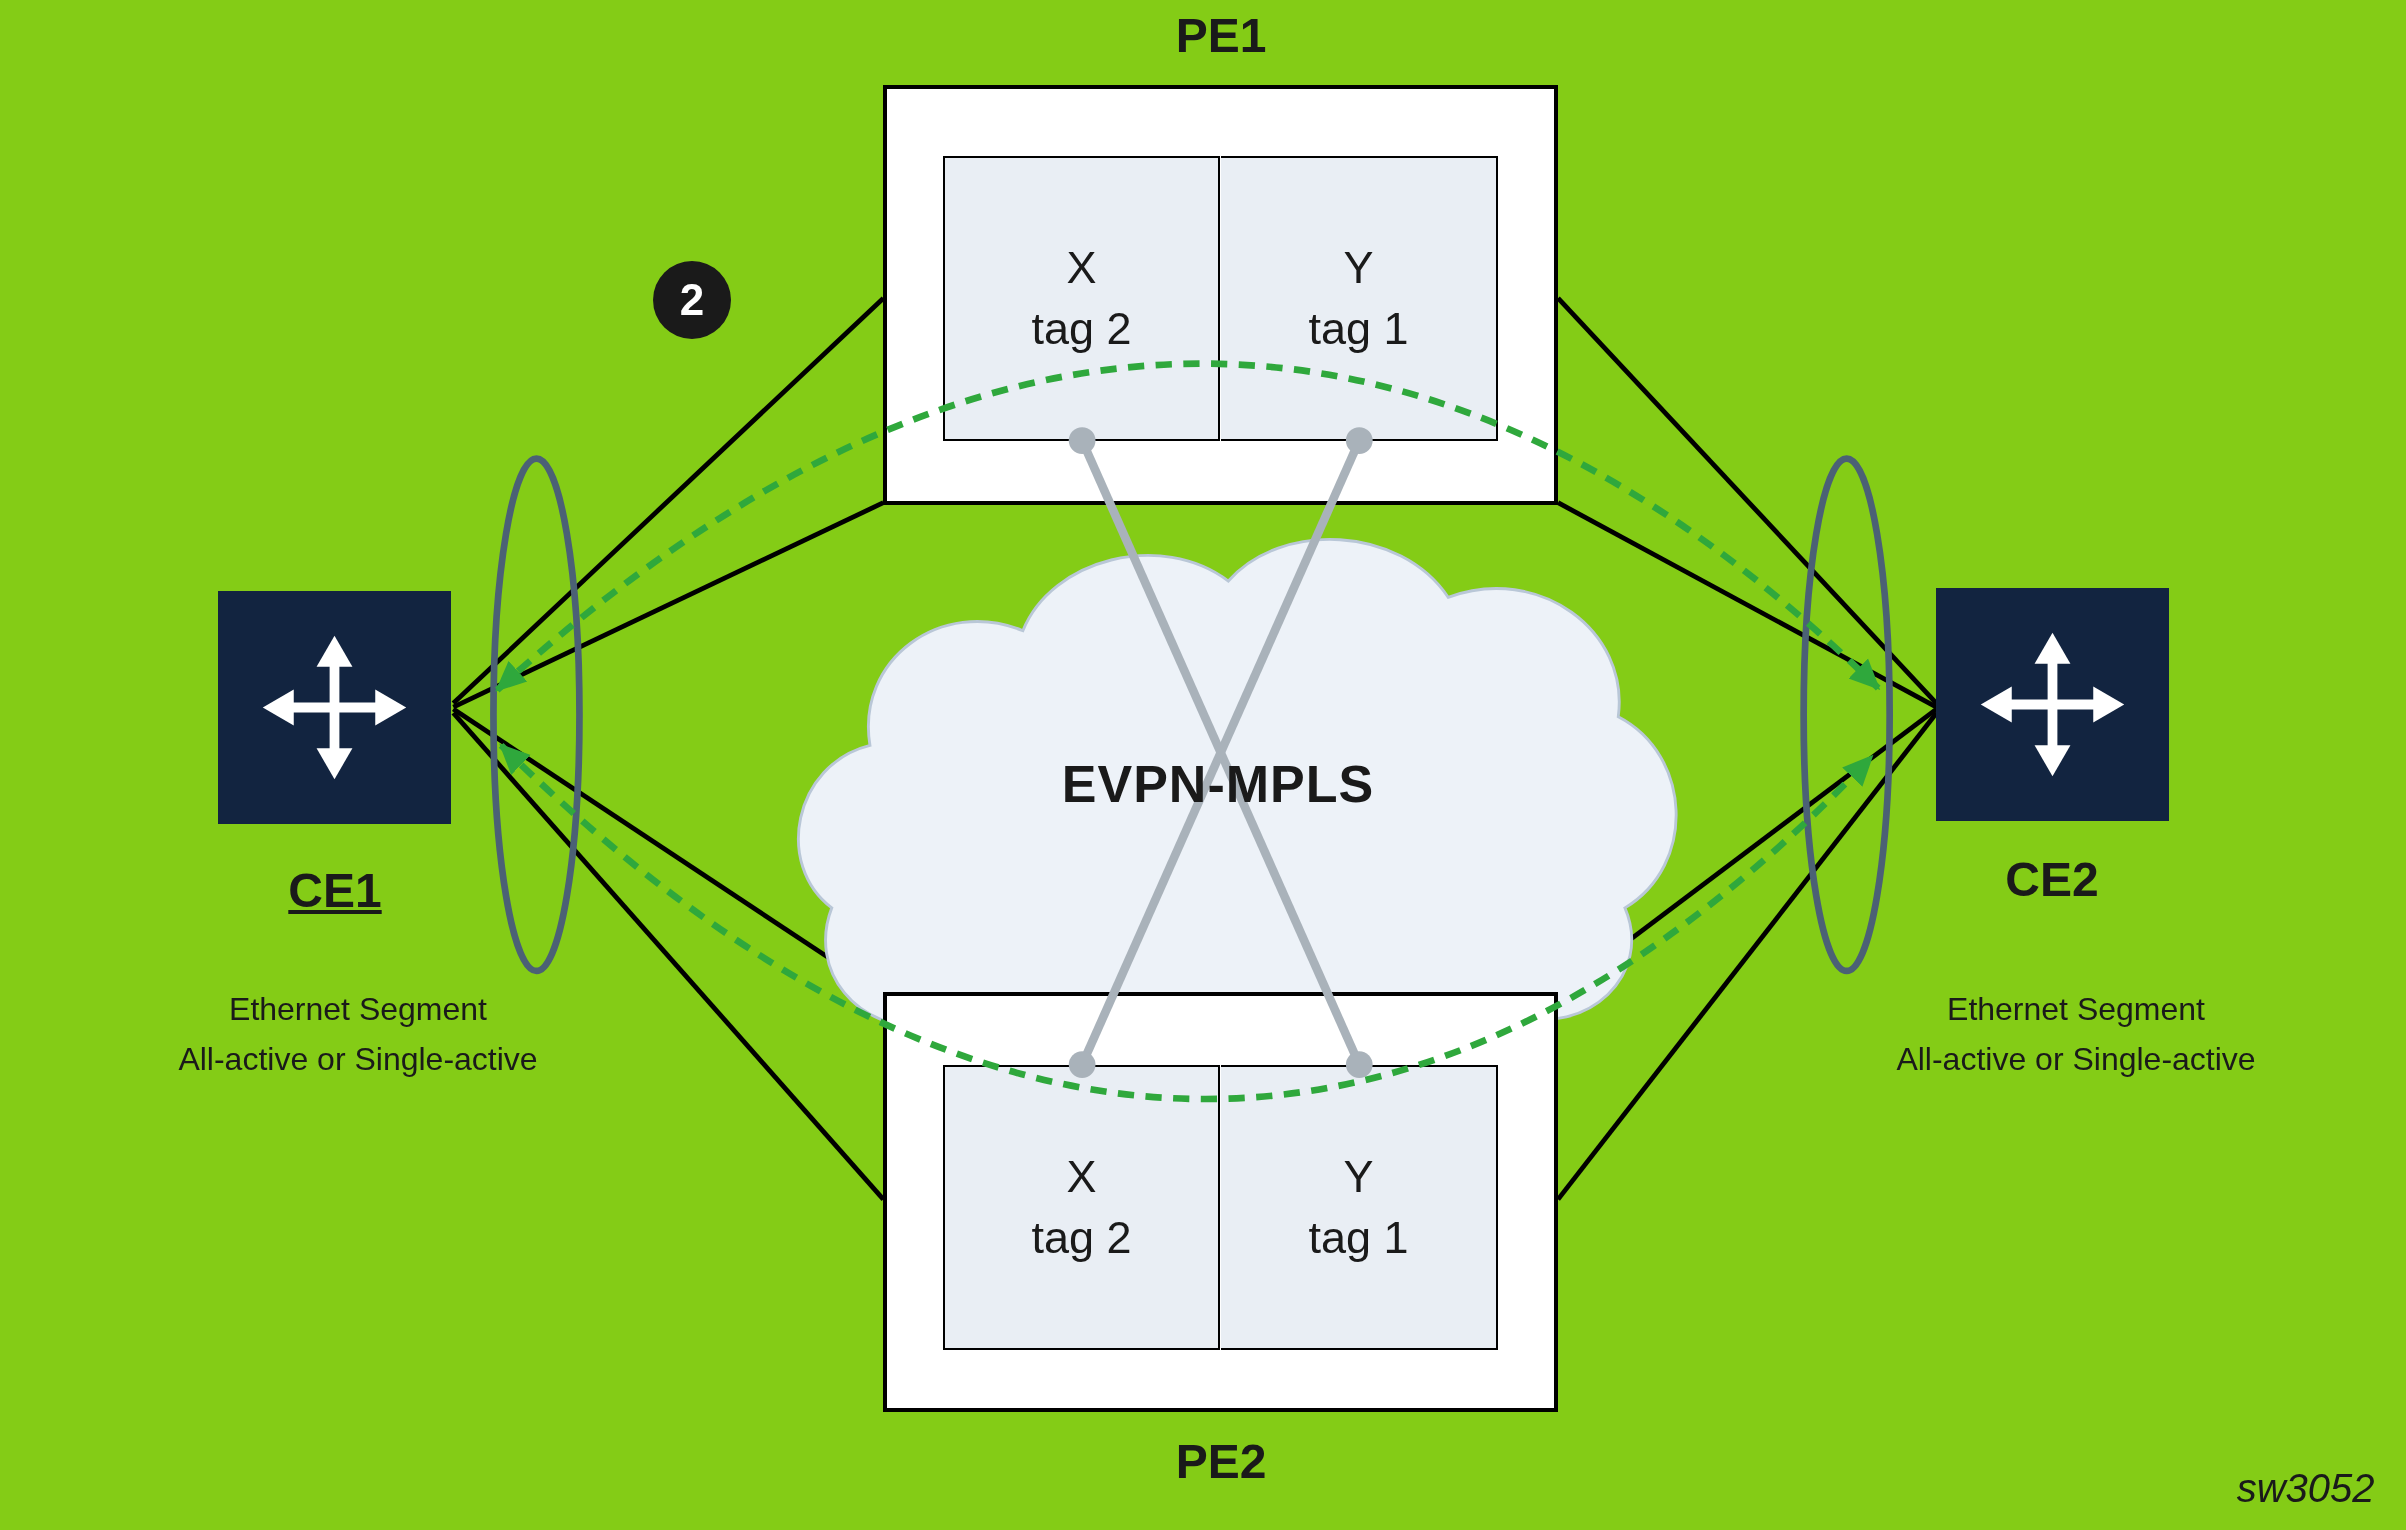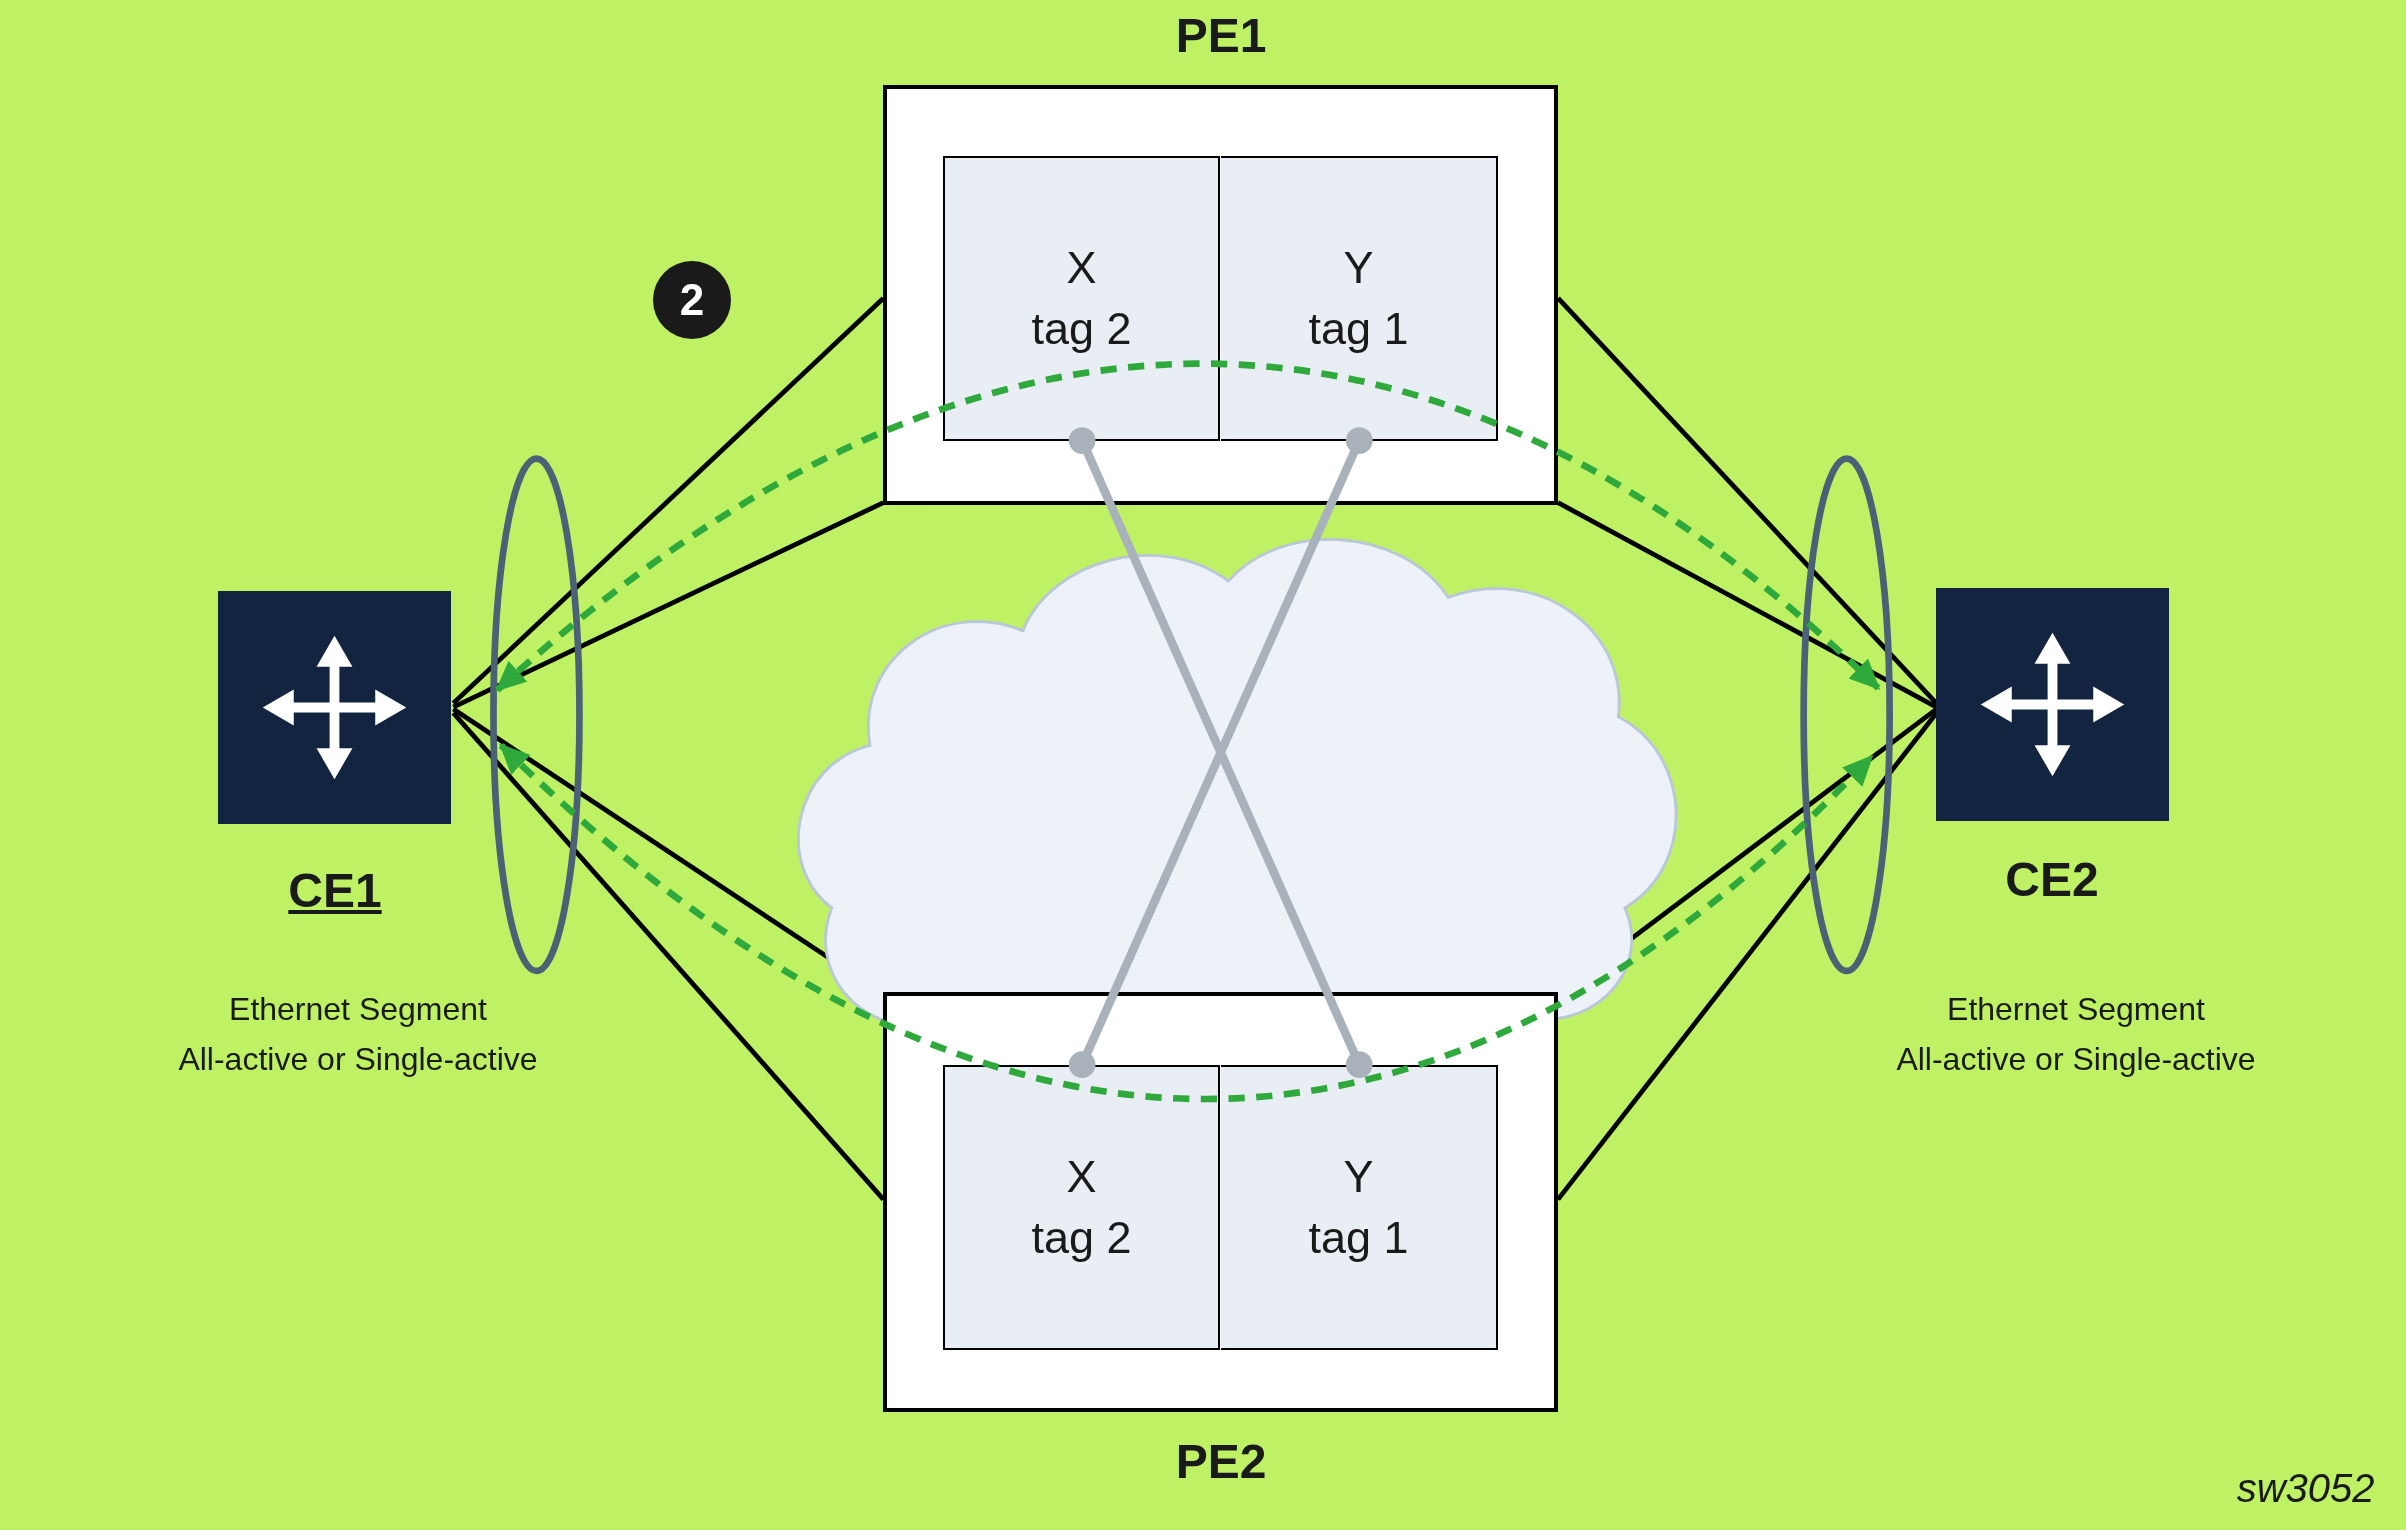--- a/index.html
+++ b/index.html
@@ -1,17 +1,17 @@
 <!DOCTYPE html>
 <html><head>
 <meta charset="utf-8">
 <style>
   html,body{margin:0;padding:0;background:#ffffff;}
   .canvas{
-    position:relative;width:2407px;height:1530px;background:#bef264;
+    position:relative;width:2407px;height:1530px;background:#84cc16;
     font-family:"Liberation Sans",sans-serif;color:#1a1a1a;overflow:hidden;
   }
   svg.layer{position:absolute;left:0;top:0;width:2407px;height:1530px;}
   .under{z-index:1;}
   .overlay{z-index:4;pointer-events:none;}
 
   .pe-outer{
     position:absolute;z-index:2;box-sizing:border-box;
     border:4.8px solid #000;background:#ffffff;
   }
@@ -144,20 +144,21 @@
       <polygon points="6,50 25,39 25,61"></polygon>
       <polygon points="94,50 75,39 75,61"></polygon>
     </svg>
   </div>
   <div class="node-label" style="left:2052px;top:852px;">CE2</div>
   <div class="segment-note" style="left:2076px;top:985px;">
     <div>Ethernet Segment</div>
     <div>All-active or Single-active</div>
   </div>
 
+  <div class="cloud-label">EVPN-MPLS</div>
 
   <div class="badge">2</div>
 
   <svg class="layer overlay" viewBox="0 0 2518 1601">
     <defs>
       <marker id="arrowGreen" viewBox="0 0 12 12" refX="10" refY="6" markerWidth="5" markerHeight="5" orient="auto-start-reverse">
         <path d="M0,1 L11,6 L0,11 Z" fill="#2fa83c"></path>
       </marker>
     </defs>
 

